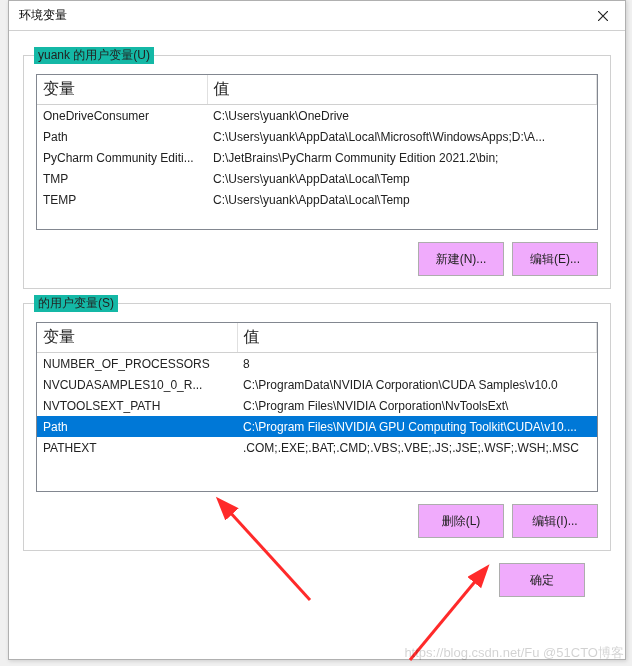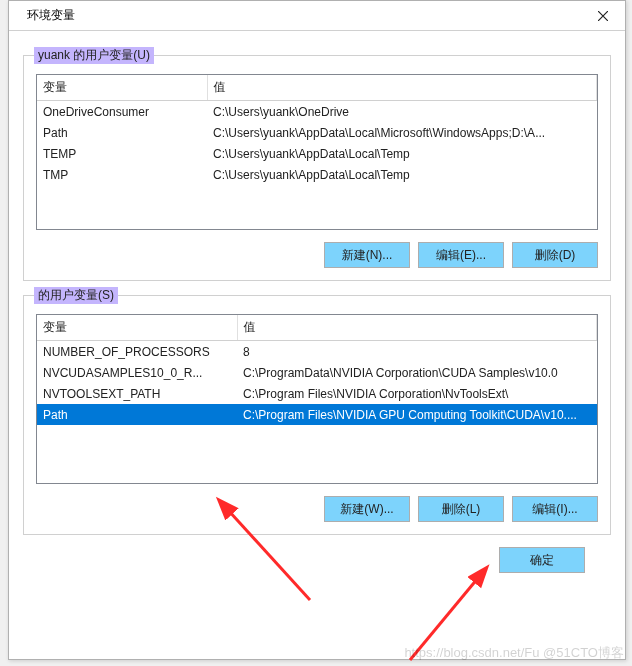--- a/index.html
+++ b/index.html
@@ -1,30 +1,30 @@
 <!DOCTYPE html>
 <html><head>
 <meta charset="utf-8">
 <style>
   * { box-sizing: border-box; font-family: "Microsoft YaHei", "Segoe UI", sans-serif; }
   body { margin: 0; background: #f0f0f0; width: 632px; height: 666px; overflow: hidden; position: relative; }
   .window { position: absolute; left: 8px; top: 0; width: 618px; height: 660px; background: #fff; border: 1px solid #b0b0b0; box-shadow: 1px 1px 4px rgba(0,0,0,0.15); }
-  .titlebar { height: 30px; display: flex; align-items: center; justify-content: space-between; border-bottom: 1px solid #d0d0d0; padding: 0 0 0 18px; font-size: 12px; }
+  .titlebar { height: 30px; display: flex; align-items: center; justify-content: space-between; border-bottom: 1px solid #d0d0d0; padding: 0 0 0 10px; font-size: 12px; }
   .titlebar-close { width: 44px; height: 30px; display: flex; align-items: center; justify-content: center; }
   .content { padding: 10px 14px; }
   .group { border: 1px solid #d0d0d0; position: relative; margin-top: 14px; padding: 18px 12px 12px 12px; }
-  .group-label { position: absolute; top: -9px; left: 10px; background: #c4b5fd; padding: 0 4px; font-size: 12px; color: #222; }
+  .group-label { position: absolute; top: -9px; left: 10px; background: #14b8a6; padding: 0 4px; font-size: 12px; color: #222; }
   .listview { border: 1px solid #828790; background: #fff; height: 156px; overflow: auto; font-size: 12px; }
   .listview.sys { height: 170px; }
   table { width: 100%; border-collapse: collapse; table-layout: fixed; }
-  th { text-align: left; font-weight: 400; font-size: 12px; padding: 4px 6px; border-right: 1px solid #e0e0e0; border-bottom: 1px solid #d0d0d0; background: #fff; color: #222; position: sticky; top: 0; }
+  th { text-align: left; font-weight: 400; font-size: 16px; padding: 4px 6px; border-right: 1px solid #e0e0e0; border-bottom: 1px solid #d0d0d0; background: #fff; color: #222; position: sticky; top: 0; }
   td { padding: 3.5px 6px; font-size: 12px; color: #222; white-space: nowrap; overflow: hidden; text-overflow: ellipsis; }
   tr.sel td { background: #0078d7; color: #fff; }
   .btnrow { display: flex; justify-content: flex-end; gap: 8px; margin-top: 12px; }
-  .btn { min-width: 86px; height: 26px; background: #7dd3fc; border: 1px solid #adadad; font-size: 12px; color: #222; display: flex; align-items: center; justify-content: center; cursor: default; padding: 0 12px; }
+  .btn { min-width: 86px; height: 34px; background: #f0abfc; border: 1px solid #adadad; font-size: 12px; color: #222; display: flex; align-items: center; justify-content: center; cursor: default; padding: 0 12px; }
   .footer { display: flex; justify-content: flex-end; gap: 8px; padding: 12px 26px 0 0; }
   .footer .btn { min-width: 86px; }
   .arrow { position: absolute; pointer-events: none; }
   .watermark { position: absolute; right: 8px; bottom: 4px; font-size: 13px; color: rgba(0,0,0,0.18); }
   .col-var { width: 170px; }
   .col-var-s { width: 200px; }
 </style>
 </head>
 <body>
 
@@ -59,39 +59,40 @@
           <tbody id="user-rows">
               <tr>
                 <td>OneDriveConsumer</td>
                 <td>C:\Users\yuank\OneDrive</td>
               </tr>
               <tr>
                 <td>Path</td>
                 <td>C:\Users\yuank\AppData\Local\Microsoft\WindowsApps;D:\A...</td>
               </tr>
               <tr>
-                <td>TEMP</td>
+                <td>PyCharm Community Editi...</td>
+                <td>D:\JetBrains\PyCharm Community Edition 2021.2\bin;</td>
+              </tr>
+              <tr>
+                <td>TMP</td>
                 <td>C:\Users\yuank\AppData\Local\Temp</td>
               </tr>
               <tr>
-                <td>TMP</td>
+                <td>TEMP</td>
                 <td>C:\Users\yuank\AppData\Local\Temp</td>
               </tr>
             </tbody>
         </table>
       </div>
       <div class="btnrow">
         <div class="btn">
             <span>新建(N)...</span>
           </div>
         <div class="btn">
             <span>编辑(E)...</span>
-          </div>
-        <div class="btn">
-            <span>删除(D)</span>
           </div>
       </div>
     </div>
 
     <div class="group">
       <span class="group-label">
         <span>的用户变量(S)</span>
       </span>
       <div class="listview sys">
         <table>
@@ -115,27 +116,28 @@
                 <td>C:\ProgramData\NVIDIA Corporation\CUDA Samples\v10.0</td>
               </tr>
               <tr>
                 <td>NVTOOLSEXT_PATH</td>
                 <td>C:\Program Files\NVIDIA Corporation\NvToolsExt\</td>
               </tr>
               <tr class="sel">
                 <td>Path</td>
                 <td>C:\Program Files\NVIDIA GPU Computing Toolkit\CUDA\v10....</td>
               </tr>
+              <tr>
+                <td>PATHEXT</td>
+                <td>.COM;.EXE;.BAT;.CMD;.VBS;.VBE;.JS;.JSE;.WSF;.WSH;.MSC</td>
+              </tr>
             </tbody>
         </table>
       </div>
       <div class="btnrow">
-        <div class="btn">
-            <span>新建(W)...</span>
-          </div>
         <div class="btn">
             <span>删除(L)</span>
           </div>
         <div class="btn">
             <span>编辑(I)...</span>
           </div>
       </div>
     </div>
 
     <div class="footer">

